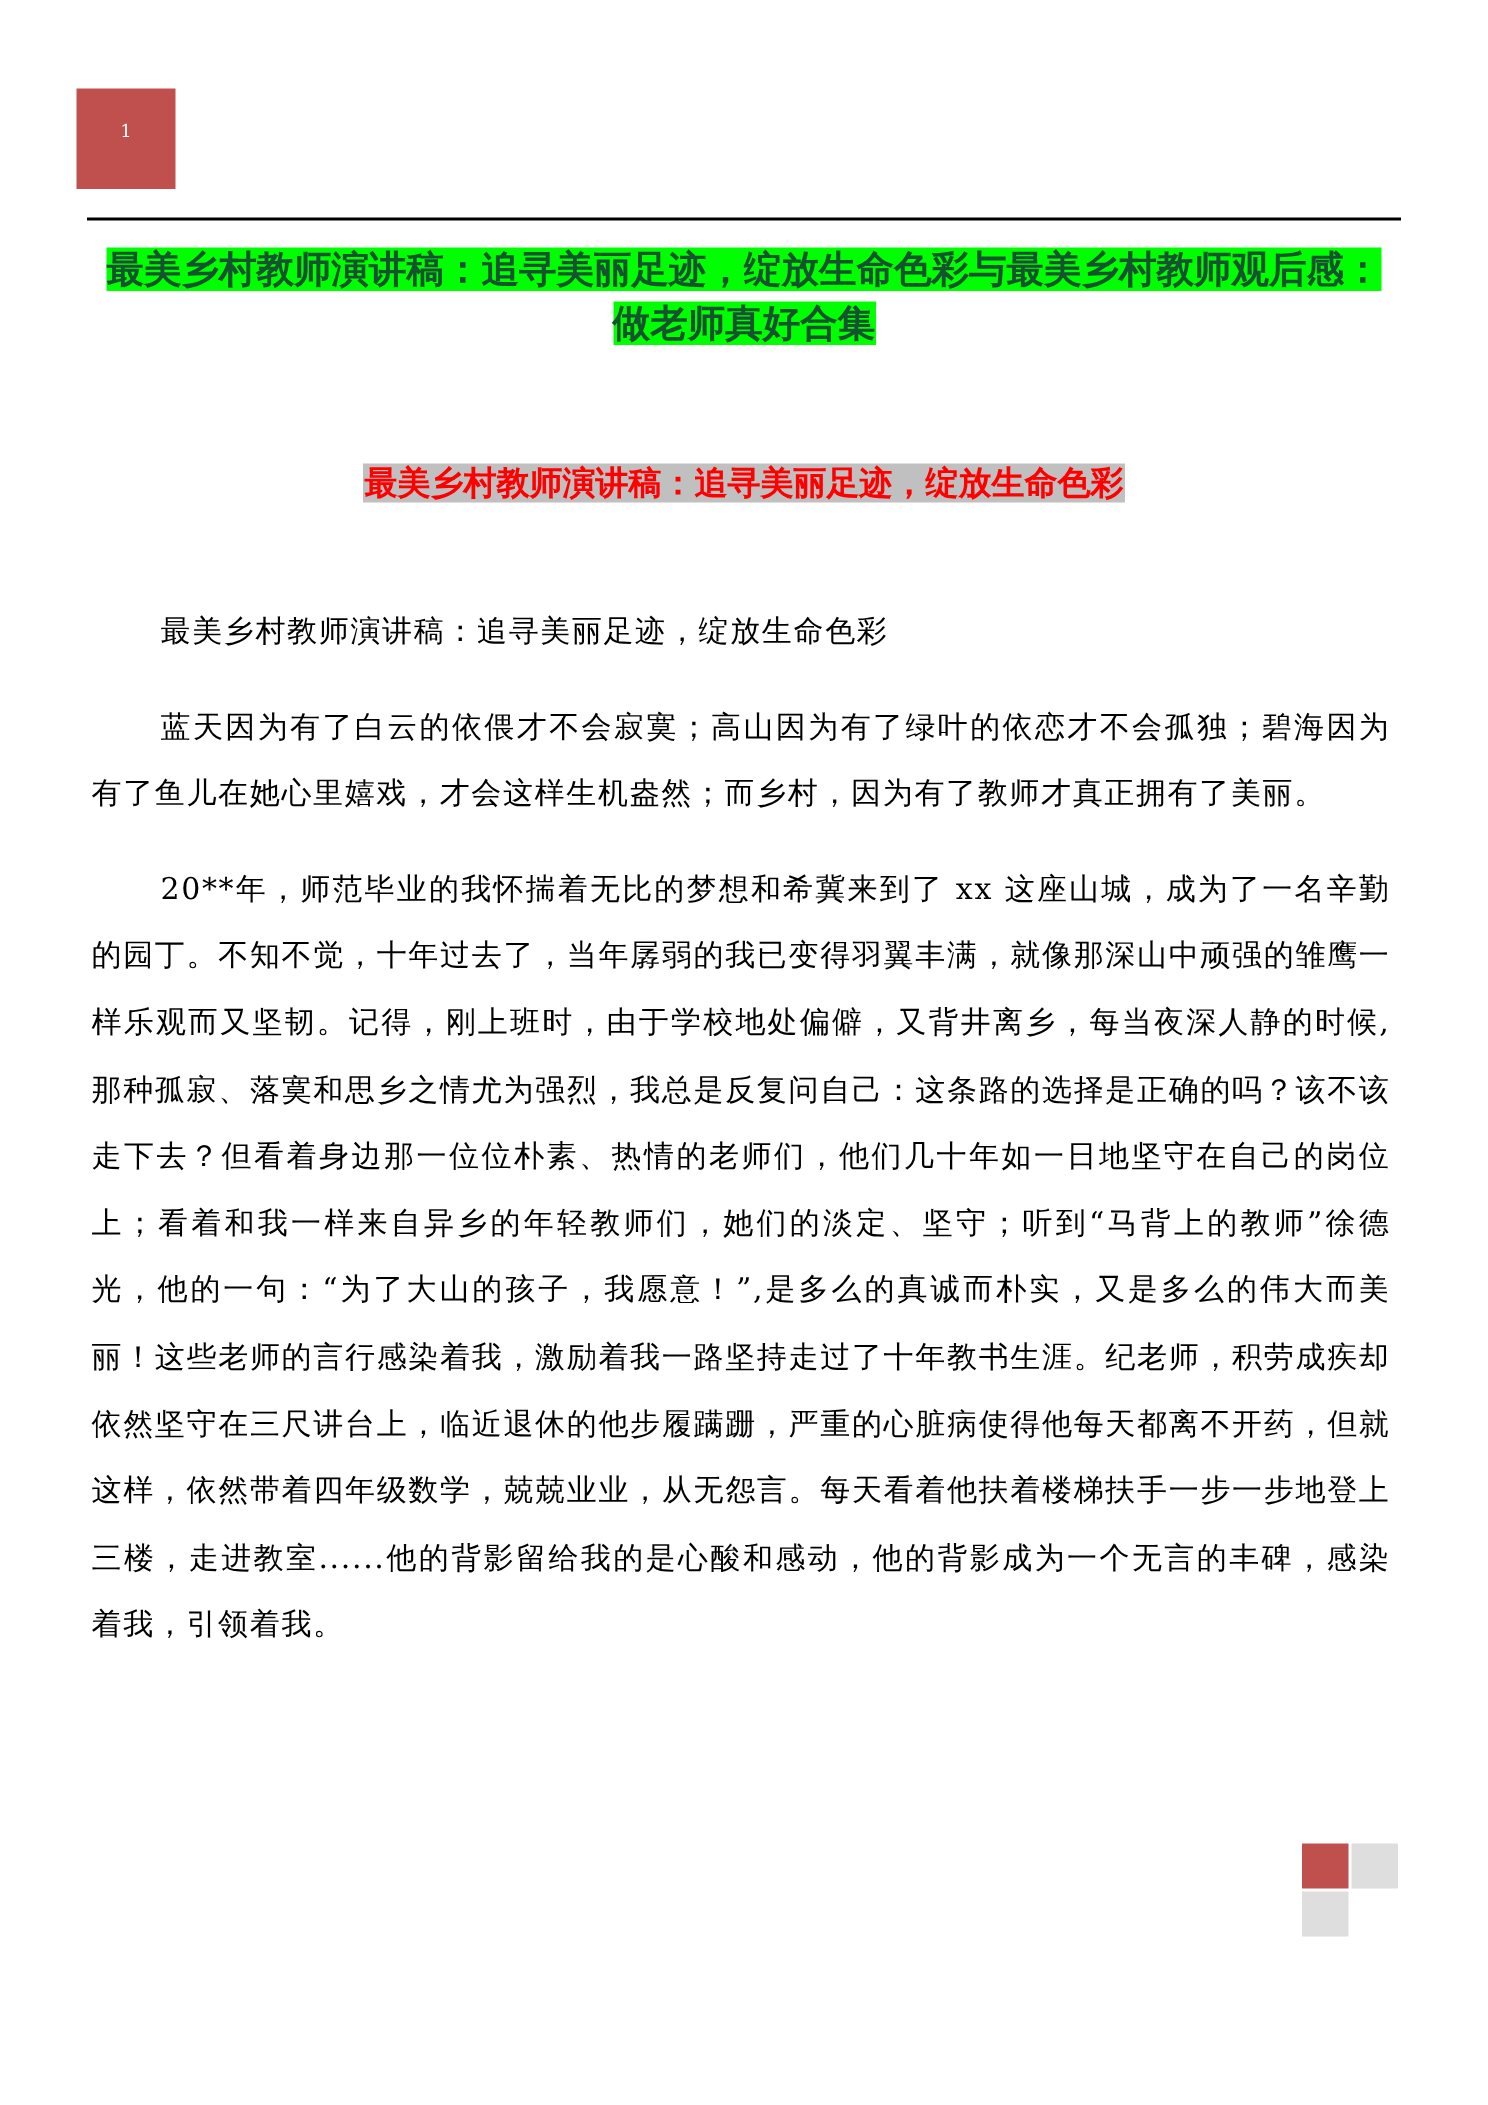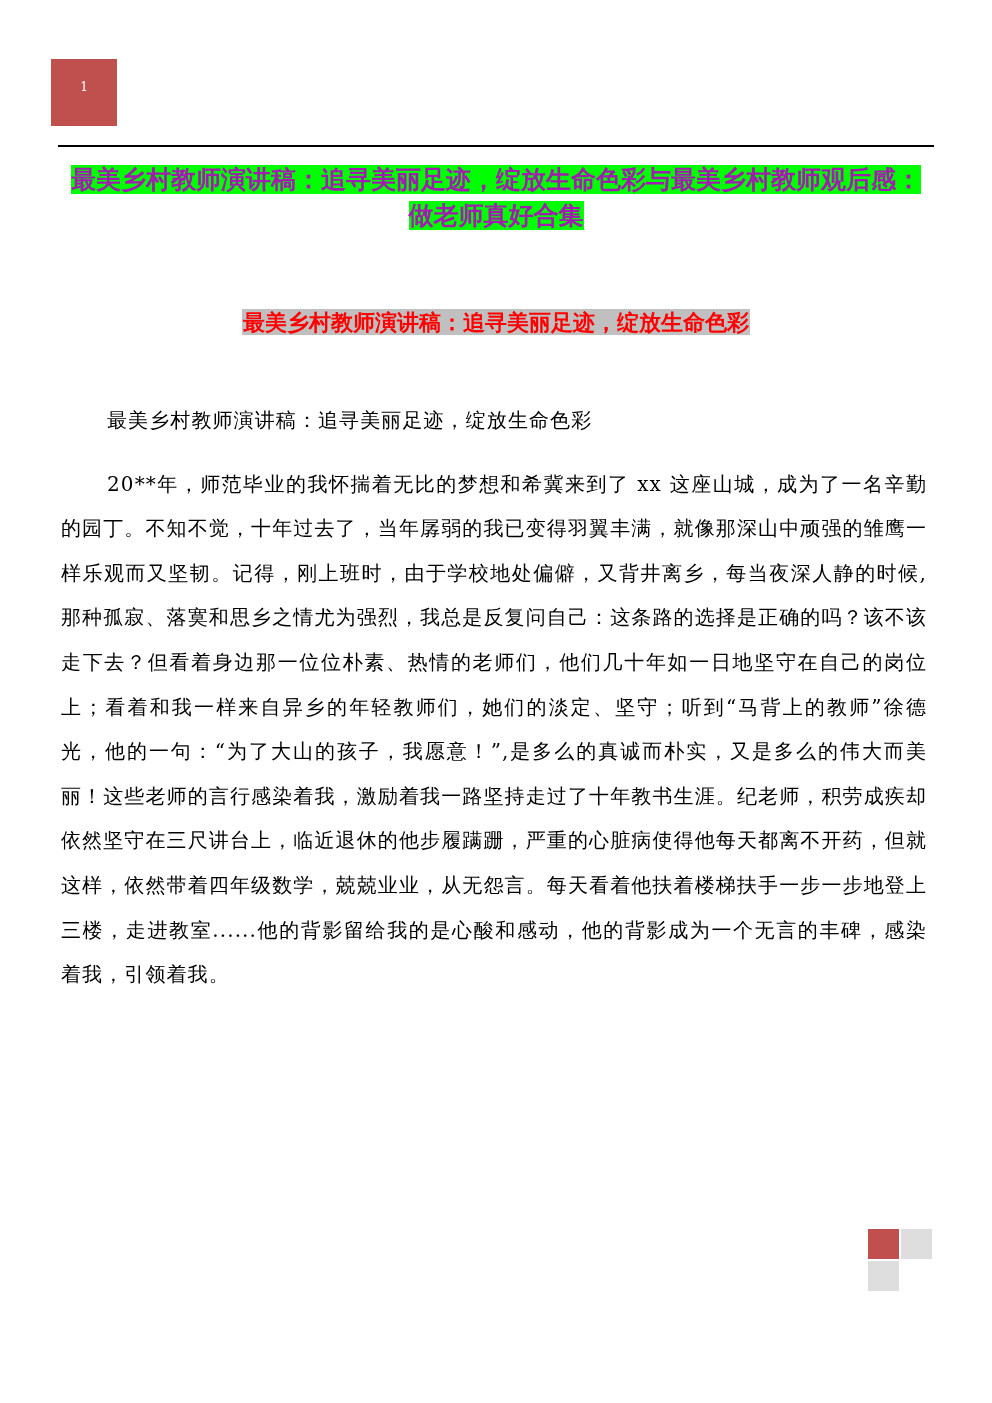--- a/index.html
+++ b/index.html
@@ -14,21 +14,21 @@
       display: flex; align-items: center; justify-content: center;
       font-size: 12px; padding-bottom: 12px; box-sizing: border-box;
     }
     .header-rule {
       position: absolute; left: 58px; top: 145px; width: 876px; height: 0;
       border-top: 2px solid #000;
     }
     .main-title {
       position: absolute; left: 60px; top: 162px; width: 872px;
       text-align: center; font-weight: bold; font-size: 25px; line-height: 36px;
-      color: #a21caf;
+      color: #14532d;
     }
     .main-title span { background: #00ff00; }
     .sub-title {
       position: absolute; left: 60px; top: 306px; width: 872px;
       text-align: center; font-weight: bold; font-size: 22px; line-height: 32px;
       color: #ff0000;
     }
     .sub-title span { background: #c0c0c0; padding: 0 1px; }
     .body-text {
       position: absolute; left: 61px; top: 398px; width: 866px;
@@ -53,20 +53,21 @@
 <h1 class="main-title" style="margin:0;">
   <span>最美乡村教师演讲稿：追寻美丽足迹，绽放生命色彩与最美乡村教师观后感：做老师真好合集</span>
 </h1>
 
 <h2 class="sub-title" style="margin:0;">
   <span>最美乡村教师演讲稿：追寻美丽足迹，绽放生命色彩</span>
 </h2>
 
 <div class="body-text">
   <p>最美乡村教师演讲稿：追寻美丽足迹，绽放生命色彩</p>
+  <p>蓝天因为有了白云的依偎才不会寂寞；高山因为有了绿叶的依恋才不会孤独；碧海因为有了鱼儿在她心里嬉戏，才会这样生机盎然；而乡村，因为有了教师才真正拥有了美丽。</p>
   <p>20**年，师范毕业的我怀揣着无比的梦想和希冀来到了 xx 这座山城，成为了一名辛勤的园丁。不知不觉，十年过去了，当年孱弱的我已变得羽翼丰满，就像那深山中顽强的雏鹰一样乐观而又坚韧。记得，刚上班时，由于学校地处偏僻，又背井离乡，每当夜深人静的时候,那种孤寂、落寞和思乡之情尤为强烈，我总是反复问自己：这条路的选择是正确的吗？该不该走下去？但看着身边那一位位朴素、热情的老师们，他们几十年如一日地坚守在自己的岗位上；看着和我一样来自异乡的年轻教师们，她们的淡定、坚守；听到“马背上的教师”徐德光，他的一句：“为了大山的孩子，我愿意！”,是多么的真诚而朴实，又是多么的伟大而美丽！这些老师的言行感染着我，激励着我一路坚持走过了十年教书生涯。纪老师，积劳成疾却依然坚守在三尺讲台上，临近退休的他步履蹒跚，严重的心脏病使得他每天都离不开药，但就这样，依然带着四年级数学，兢兢业业，从无怨言。每天看着他扶着楼梯扶手一步一步地登上三楼，走进教室......他的背影留给我的是心酸和感动，他的背影成为一个无言的丰碑，感染着我，引领着我。</p>
 </div>
 
 <div class="corner-deco">
   <div class="sq-red"></div>
   <div class="sq-grey1"></div>
   <div class="sq-grey2"></div>
 </div>
 
 </body></html>

